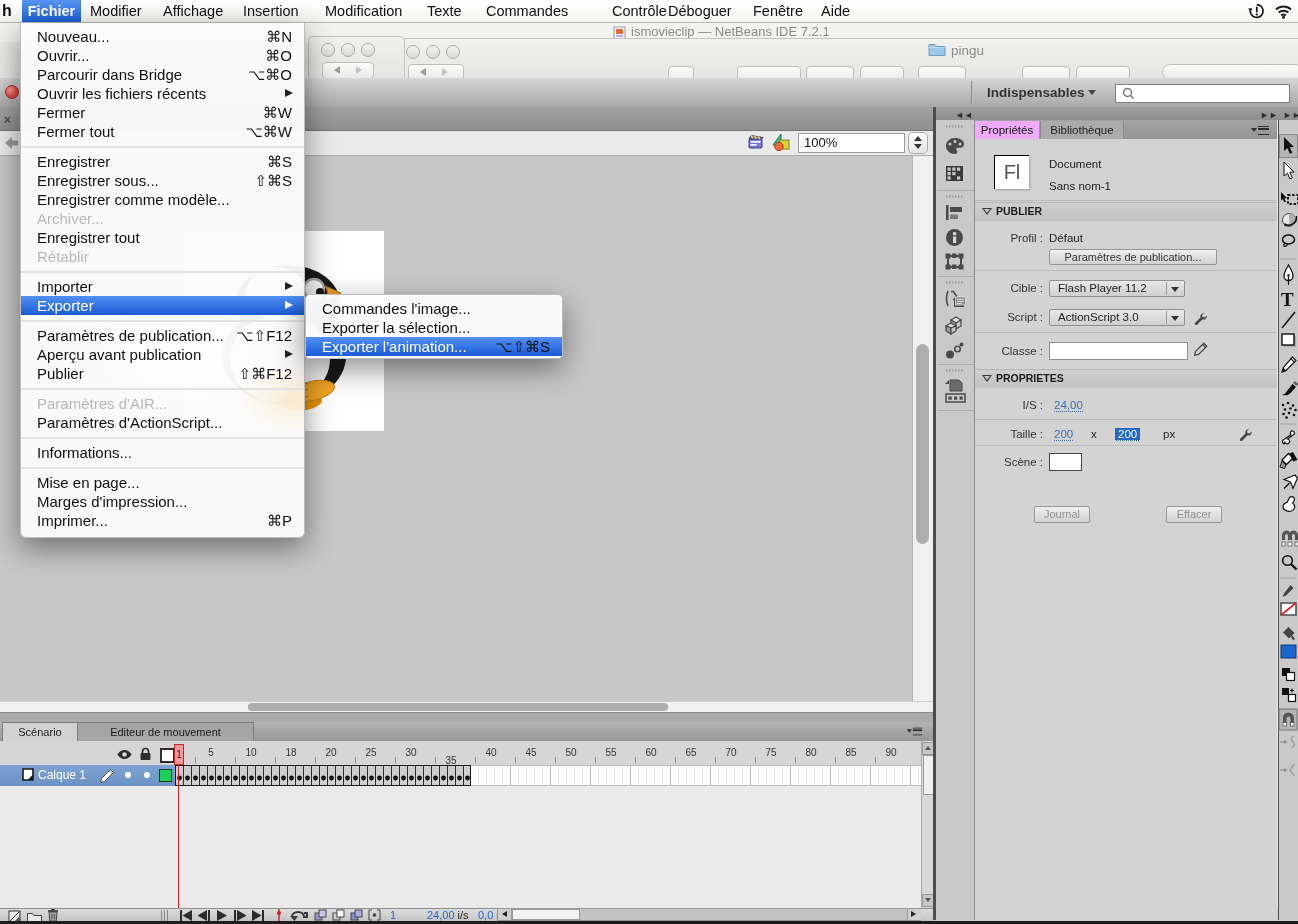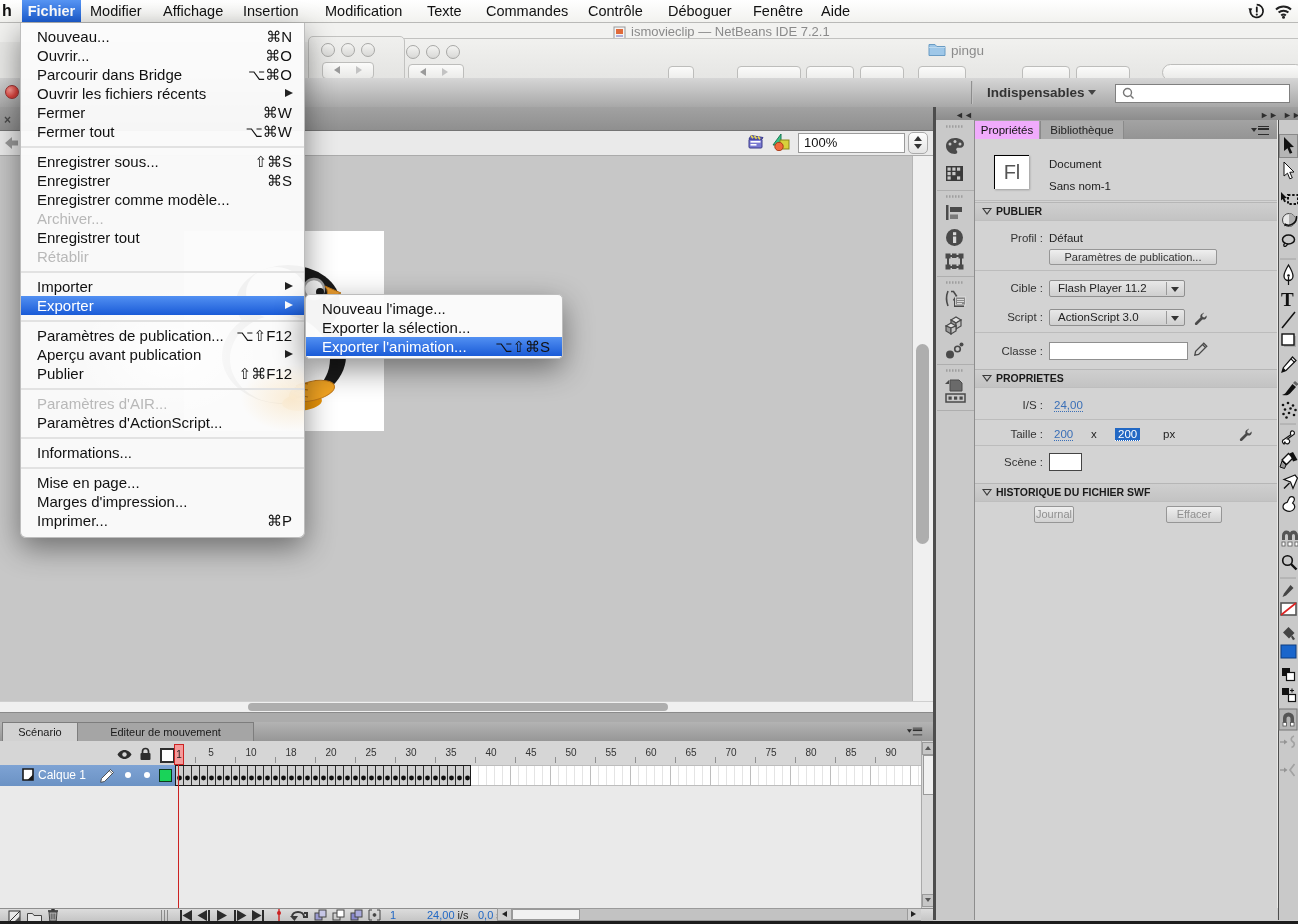--- a/index.html
+++ b/index.html
@@ -262,21 +262,21 @@
   <div class="ab" style="left:924.5px;top:746px;width:0;height:0;border-left:3.5px solid transparent;border-right:3.5px solid transparent;border-bottom:4.5px solid #555;"></div>
   <div class="ab" style="left:922px;top:894px;width:10px;height:11px;background:#c6c6c6;border:1px solid #9a9a9a;"></div>
   <div class="ab" style="left:924.5px;top:898px;width:0;height:0;border-left:3.5px solid transparent;border-right:3.5px solid transparent;border-top:4.5px solid #555;"></div>
   <div class="ab" style="left:923px;top:755px;width:9px;height:38px;background:#f0f0f0;border:1px solid #9a9a9a;"></div>
   <div class="fnum" style="left:196px;">5</div>
   <div class="fnum" style="left:236px;">10</div>
   <div class="fnum" style="left:276px;">18</div>
   <div class="fnum" style="left:316px;">20</div>
   <div class="fnum" style="left:356px;">25</div>
   <div class="fnum" style="left:396px;">30</div>
-  <div class="fnum" style="left:436px;">35</div>
+  <div class="fnum" style="left:436px;margin-top:8px;">35</div>
   <div class="fnum" style="left:476px;">40</div>
   <div class="fnum" style="left:516px;">45</div>
   <div class="fnum" style="left:556px;">50</div>
   <div class="fnum" style="left:596px;">55</div>
   <div class="fnum" style="left:636px;">60</div>
   <div class="fnum" style="left:676px;">65</div>
   <div class="fnum" style="left:716px;">70</div>
   <div class="fnum" style="left:756px;">75</div>
   <div class="fnum" style="left:796px;">80</div>
   <div class="fnum" style="left:836px;">85</div>
@@ -641,34 +641,33 @@
   <div class="pval" style="left:1091px;top:428px;">x</div>
   <div class="pval" style="left:1115px;top:428px;background:#2268c4;color:#fff;padding:0 3px;border-bottom:1px dotted #fff;">200</div>
   <div class="pval" style="left:1163px;top:428px;">px</div>
   <svg class="ab" style="left:1238px;top:427px;" width="16" height="16" viewBox="0 0 16 16">
       <path d="M10.5 2.2c-1.8 0-3.2 1.4-3.2 3.2 0 .4.1.8.2 1.1L2.2 11.8c-.5.5-.5 1.4 0 1.9s1.4.5 1.9 0l5.3-5.3c.3.1.7.2 1.1.2 1.8 0 3.2-1.4 3.2-3.2 0-.3-.1-.7-.2-1l-2 2-1.9-.5-.5-1.9 2-2c-.3-.1-.6-.2-.9-.2z" fill="#4a4a4a"></path>
     </svg>
   <div class="psep" style="top:445px;"></div>
   <div class="plabel" style="left:953px;top:456px;width:90px;">Scène :</div>
   <div class="ab" style="left:1049px;top:453px;width:31px;height:16px;background:#fff;border:1px solid #444;"></div>
 
-  <div class="phead" style="top:483px;"><span class="tri"></span><span style="padding-left:21px;">HISTORIQUE DU FICHIER SWF</span></div>
-  <div class="pbtn" style="left:1034px;top:506px;width:40px;height:17px;line-height:15px;color:#909090;">Journal</div>
+  <div class="pbtn" style="left:1034px;top:506px;width:56px;height:17px;line-height:15px;color:#909090;">Journal</div>
   <div class="pbtn" style="left:1166px;top:506px;width:56px;height:17px;line-height:15px;color:#909090;">Effacer</div>
 
   <div class="ab" id="menu">
     <div class="mrow">Nouveau...<span class="sc">⌘N</span></div>
     <div class="mrow">Ouvrir...<span class="sc">⌘O</span></div>
     <div class="mrow">Parcourir dans Bridge<span class="sc">⌥⌘O</span></div>
     <div class="mrow">Ouvrir les fichiers récents<span class="ar"></span></div>
     <div class="mrow">Fermer<span class="sc">⌘W</span></div>
     <div class="mrow">Fermer tout<span class="sc">⌥⌘W</span></div>
     <div class="msep"></div>
+    <div class="mrow">Enregistrer<span class="sc">⌘S</span></div>
     <div class="mrow">Enregistrer sous...<span class="sc">⇧⌘S</span></div>
-    <div class="mrow">Enregistrer<span class="sc">⌘S</span></div>
     <div class="mrow">Enregistrer comme modèle...</div>
     <div class="mrow dis">Archiver...</div>
     <div class="mrow">Enregistrer tout</div>
     <div class="mrow dis">Rétablir</div>
     <div class="msep"></div>
     <div class="mrow">Importer<span class="ar"></span></div>
     <div class="mrow sel">Exporter<span class="ar"></span></div>
     <div class="msep"></div>
     <div class="mrow">Paramètres de publication...<span class="sc">⌥⇧F12</span></div>
     <div class="mrow">Aperçu avant publication<span class="ar"></span></div>
@@ -677,34 +676,34 @@
     <div class="mrow dis">Paramètres d'AIR...</div>
     <div class="mrow">Paramètres d'ActionScript...</div>
     <div class="msep"></div>
     <div class="mrow">Informations...</div>
     <div class="msep"></div>
     <div class="mrow">Mise en page...</div>
     <div class="mrow">Marges d'impression...</div>
     <div class="mrow">Imprimer...<span class="sc">⌘P</span></div>
   </div>
   <div class="ab" id="submenu">
-    <div class="mrow">Nouveau l'image...</div>
+    <div class="mrow">Commandes l'image...</div>
     <div class="mrow">Exporter la sélection...</div>
     <div class="mrow sel">Exporter l'animation...<span class="sc">⌥⇧⌘S</span></div>
   </div>
 
   <div class="ab" id="menubar">
     <span class="mi" style="left:2px;font-weight:bold;font-size:16px;">h</span>
     <span class="mi" style="left:90px;">Modifier</span>
     <span class="mi" style="left:163px;">Affichage</span>
     <span class="mi" style="left:243px;">Insertion</span>
     <span class="mi" style="left:325px;">Modification</span>
     <span class="mi" style="left:427px;">Texte</span>
     <span class="mi" style="left:486px;">Commandes</span>
-    <span class="mi" style="left:588px;">Contrôle</span>
+    <span class="mi" style="left:612px;">Contrôle</span>
     <span class="mi" style="left:668px;">Déboguer</span>
     <span class="mi" style="left:753px;">Fenêtre</span>
     <span class="mi" style="left:821px;">Aide</span>
     <div id="fichierHL">
         <span>Fichier</span>
       </div>
     <svg class="ab" style="left:1248px;top:3px;" width="17" height="16" viewBox="0 0 17 16">
         <path d="M8.7 1.6a6.4 6.4 0 11-6 4.2" fill="none" stroke="#1a1a1a" stroke-width="1.7"></path>
         <path d="M.4 5.2l4 .4-2.4 3.2z" fill="#1a1a1a"></path>
         <rect x="7.9" y="3.6" width="1.8" height="6" rx=".9" fill="#1a1a1a"></rect>

